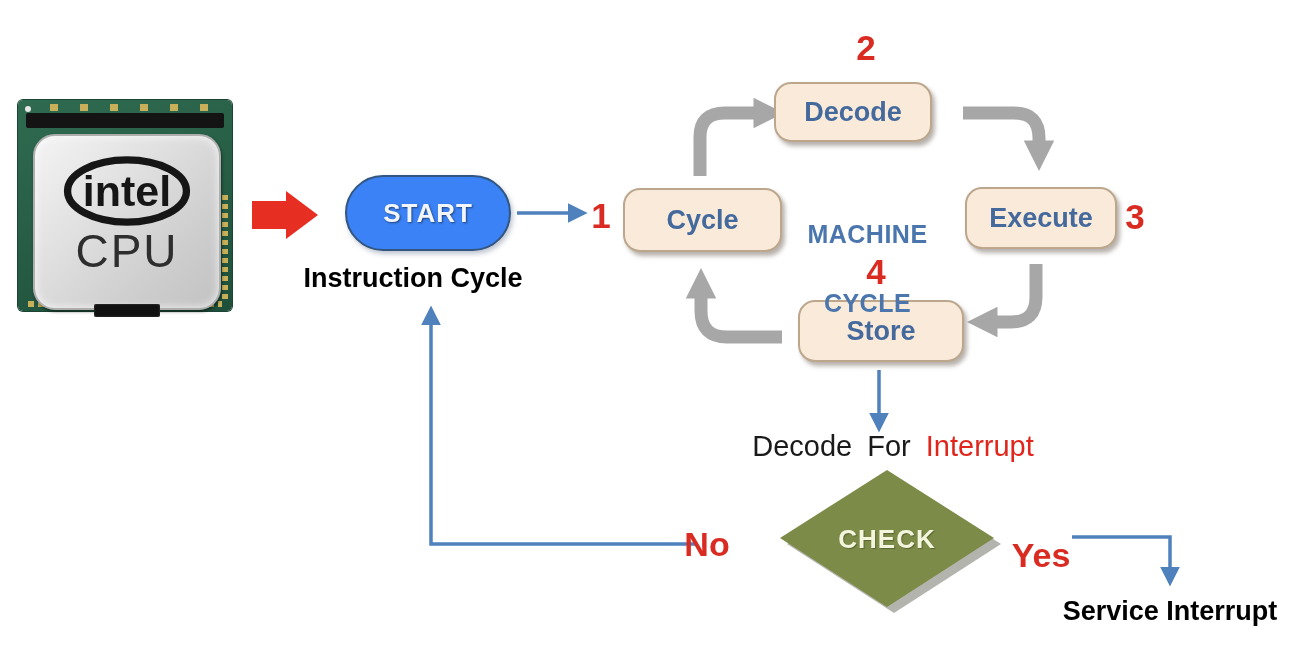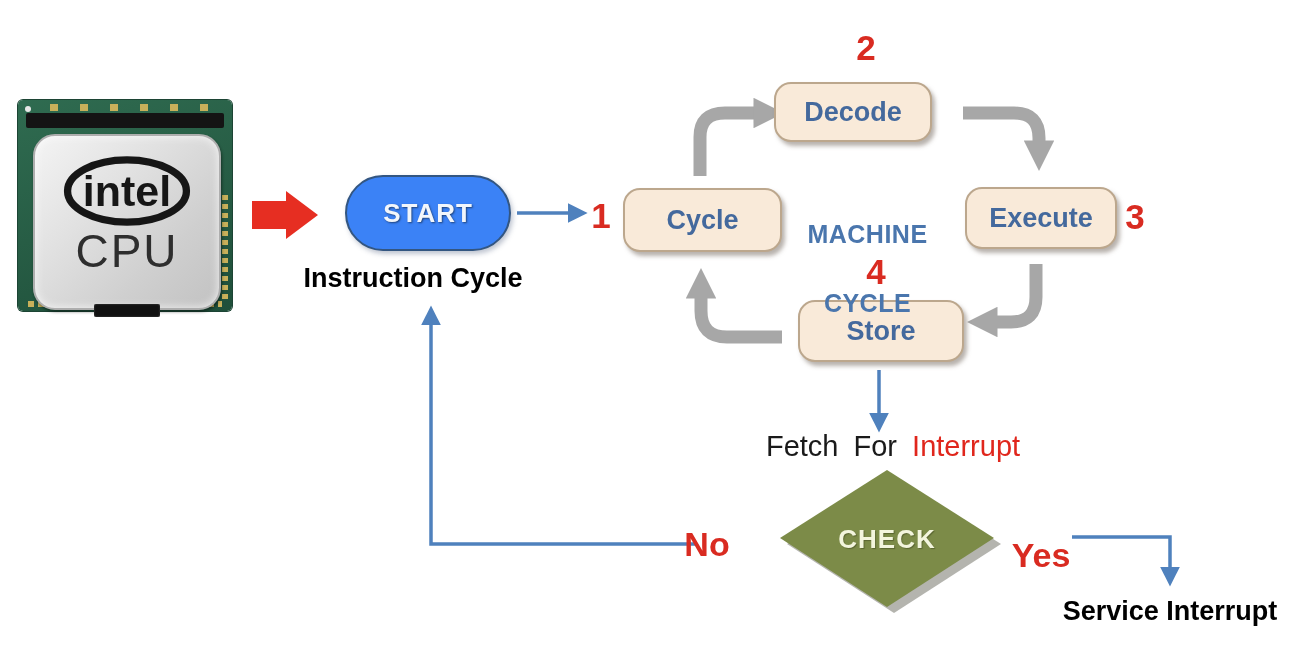--- a/index.html
+++ b/index.html
@@ -135,21 +135,21 @@
   <div class="step-num num-2">2</div>
   <div class="step-num num-3">3</div>
   <div class="step-num num-4">4</div>
 
   <div class="machine-cycle-label">
     <span>MACHINE</span>
     <span>CYCLE</span>
   </div>
 
   <div class="check-caption">
-    <span>Fetch For</span>
+    <span>Decode For</span>
     <span class="hl">Interrupt</span>
   </div>
 
   <div class="label-no">No</div>
   <div class="label-yes">Yes</div>
   <div class="caption-blue service-interrupt">Service Interrupt</div>
 
 </div>
 
 </body></html>

